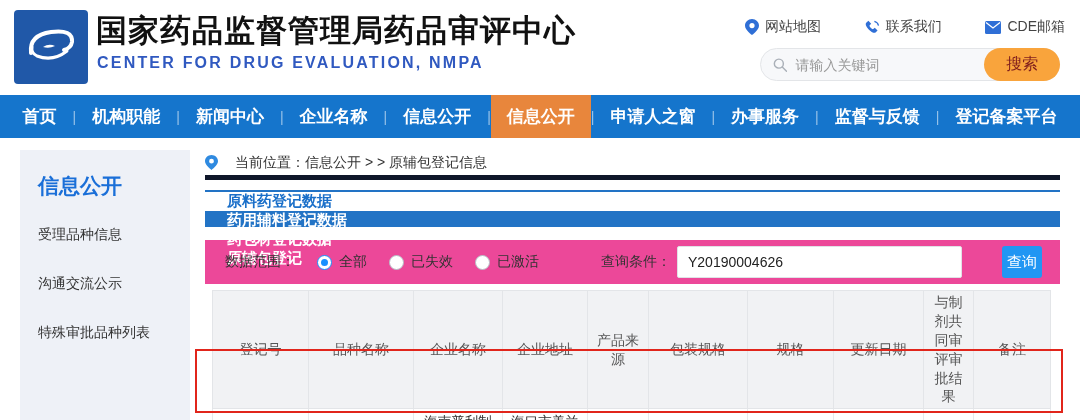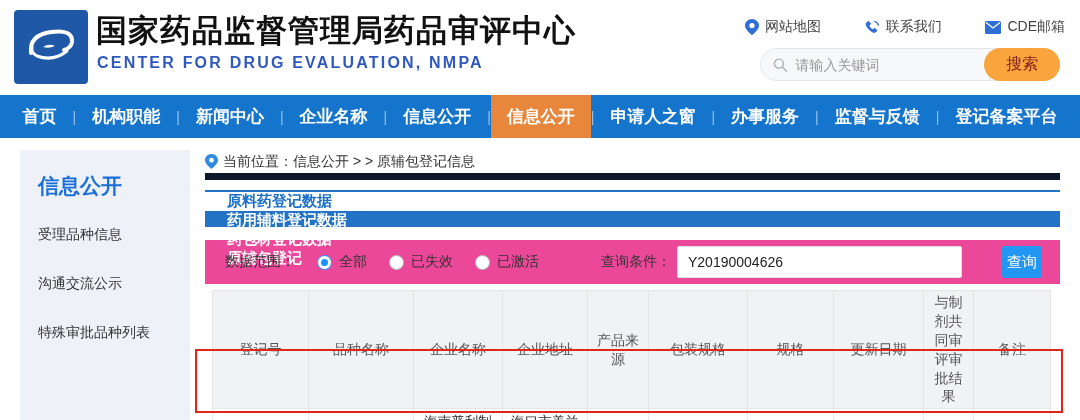--- a/index.html
+++ b/index.html
@@ -26,21 +26,21 @@
   .nav-item.active { background:#e8863c; }
   .nav-sep { display:flex; align-items:center; color:rgba(255,255,255,.55); font-size:14px; }
 
   
   .sidebar { position:absolute; left:20px; top:150px; width:170px; height:270px; background:#eef1f7; padding:22px 0 0 18px; }
   .sidebar-title { color:#1a6fd8; font-size:21px; font-weight:bold; margin-bottom:26px; }
   .sidebar-item { font-size:14px; color:#333; margin-bottom:31px; cursor:pointer; }
 
   
   .main { position:absolute; left:205px; top:150px; width:855px; height:270px; background:#fff; }
-  .breadcrumb { height:30px; display:flex; align-items:center; gap:5px; border-bottom:7px solid #0f172a; font-size:14px; color:#333; }
+  .breadcrumb { height:30px; display:flex; align-items:center; gap:17px; border-bottom:5px solid #0f172a; font-size:14px; color:#333; }
   .tabs { margin-top:10px; height:37px; background:#2273c5; display:flex;flex-direction:column; }
   .tab { padding:0 22px; display:flex; align-items:center; color:#fff; font-size:15px; font-weight:bold; cursor:pointer; }
   .tab.active { background:#fff; color:#1a6fc9; border-top:2px solid #2273c5; }
   .filter { margin-top:13px; height:44px; background:#ec4899; display:flex; align-items:center; font-size:14px; color:#333; }
   .filter .scope-label { margin-left:20px; }
   .radio { display:flex; align-items:center; gap:7px; margin-left:22px; cursor:pointer; }
   .radio .dot { width:15px; height:15px; border-radius:50%; border:1px solid #b6bcc4; background:#fff; position:relative; }
   .radio.on .dot { border:1px solid #1890ff; }
   .radio.on .dot::after { content:""; position:absolute; left:3px; top:3px; width:7px; height:7px; border-radius:50%; background:#1890ff; }
   .filter .query-label { margin-left:62px; }

